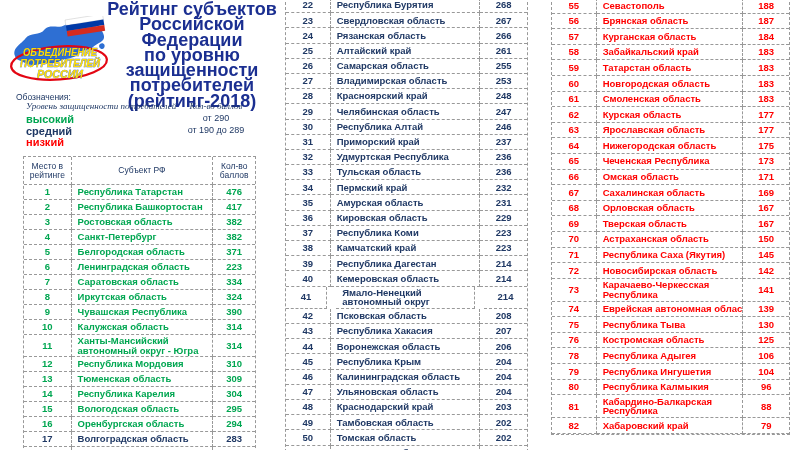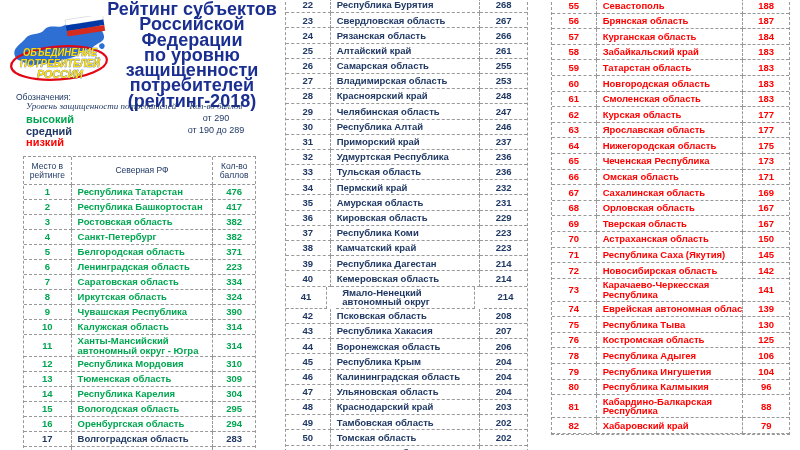--- a/index.html
+++ b/index.html
@@ -95,21 +95,21 @@
     <div class="lg-c1 lg-level r" style="top: 136px; color: rgb(255, 0, 0);">низкий</div>
     <div class="lg-c2 lg-range" style="top: 136px; margin-top: 32px;">до 189</div>
   </div>
 
 <div id="table0" class="rtable">
     <div class="row hrow">
       <div class="cell rank">
         <span>Место в рейтинге</span>
       </div>
       <div class="cell name">
-        <span>Северная РФ</span>
+        <span>Субъект РФ</span>
       </div>
       <div class="cell score">
         <span>Кол-во баллов</span>
       </div>
     </div>
     <div class="row g">
       <div class="cell rank">
         <span>1</span>
       </div>
       <div class="cell name">

